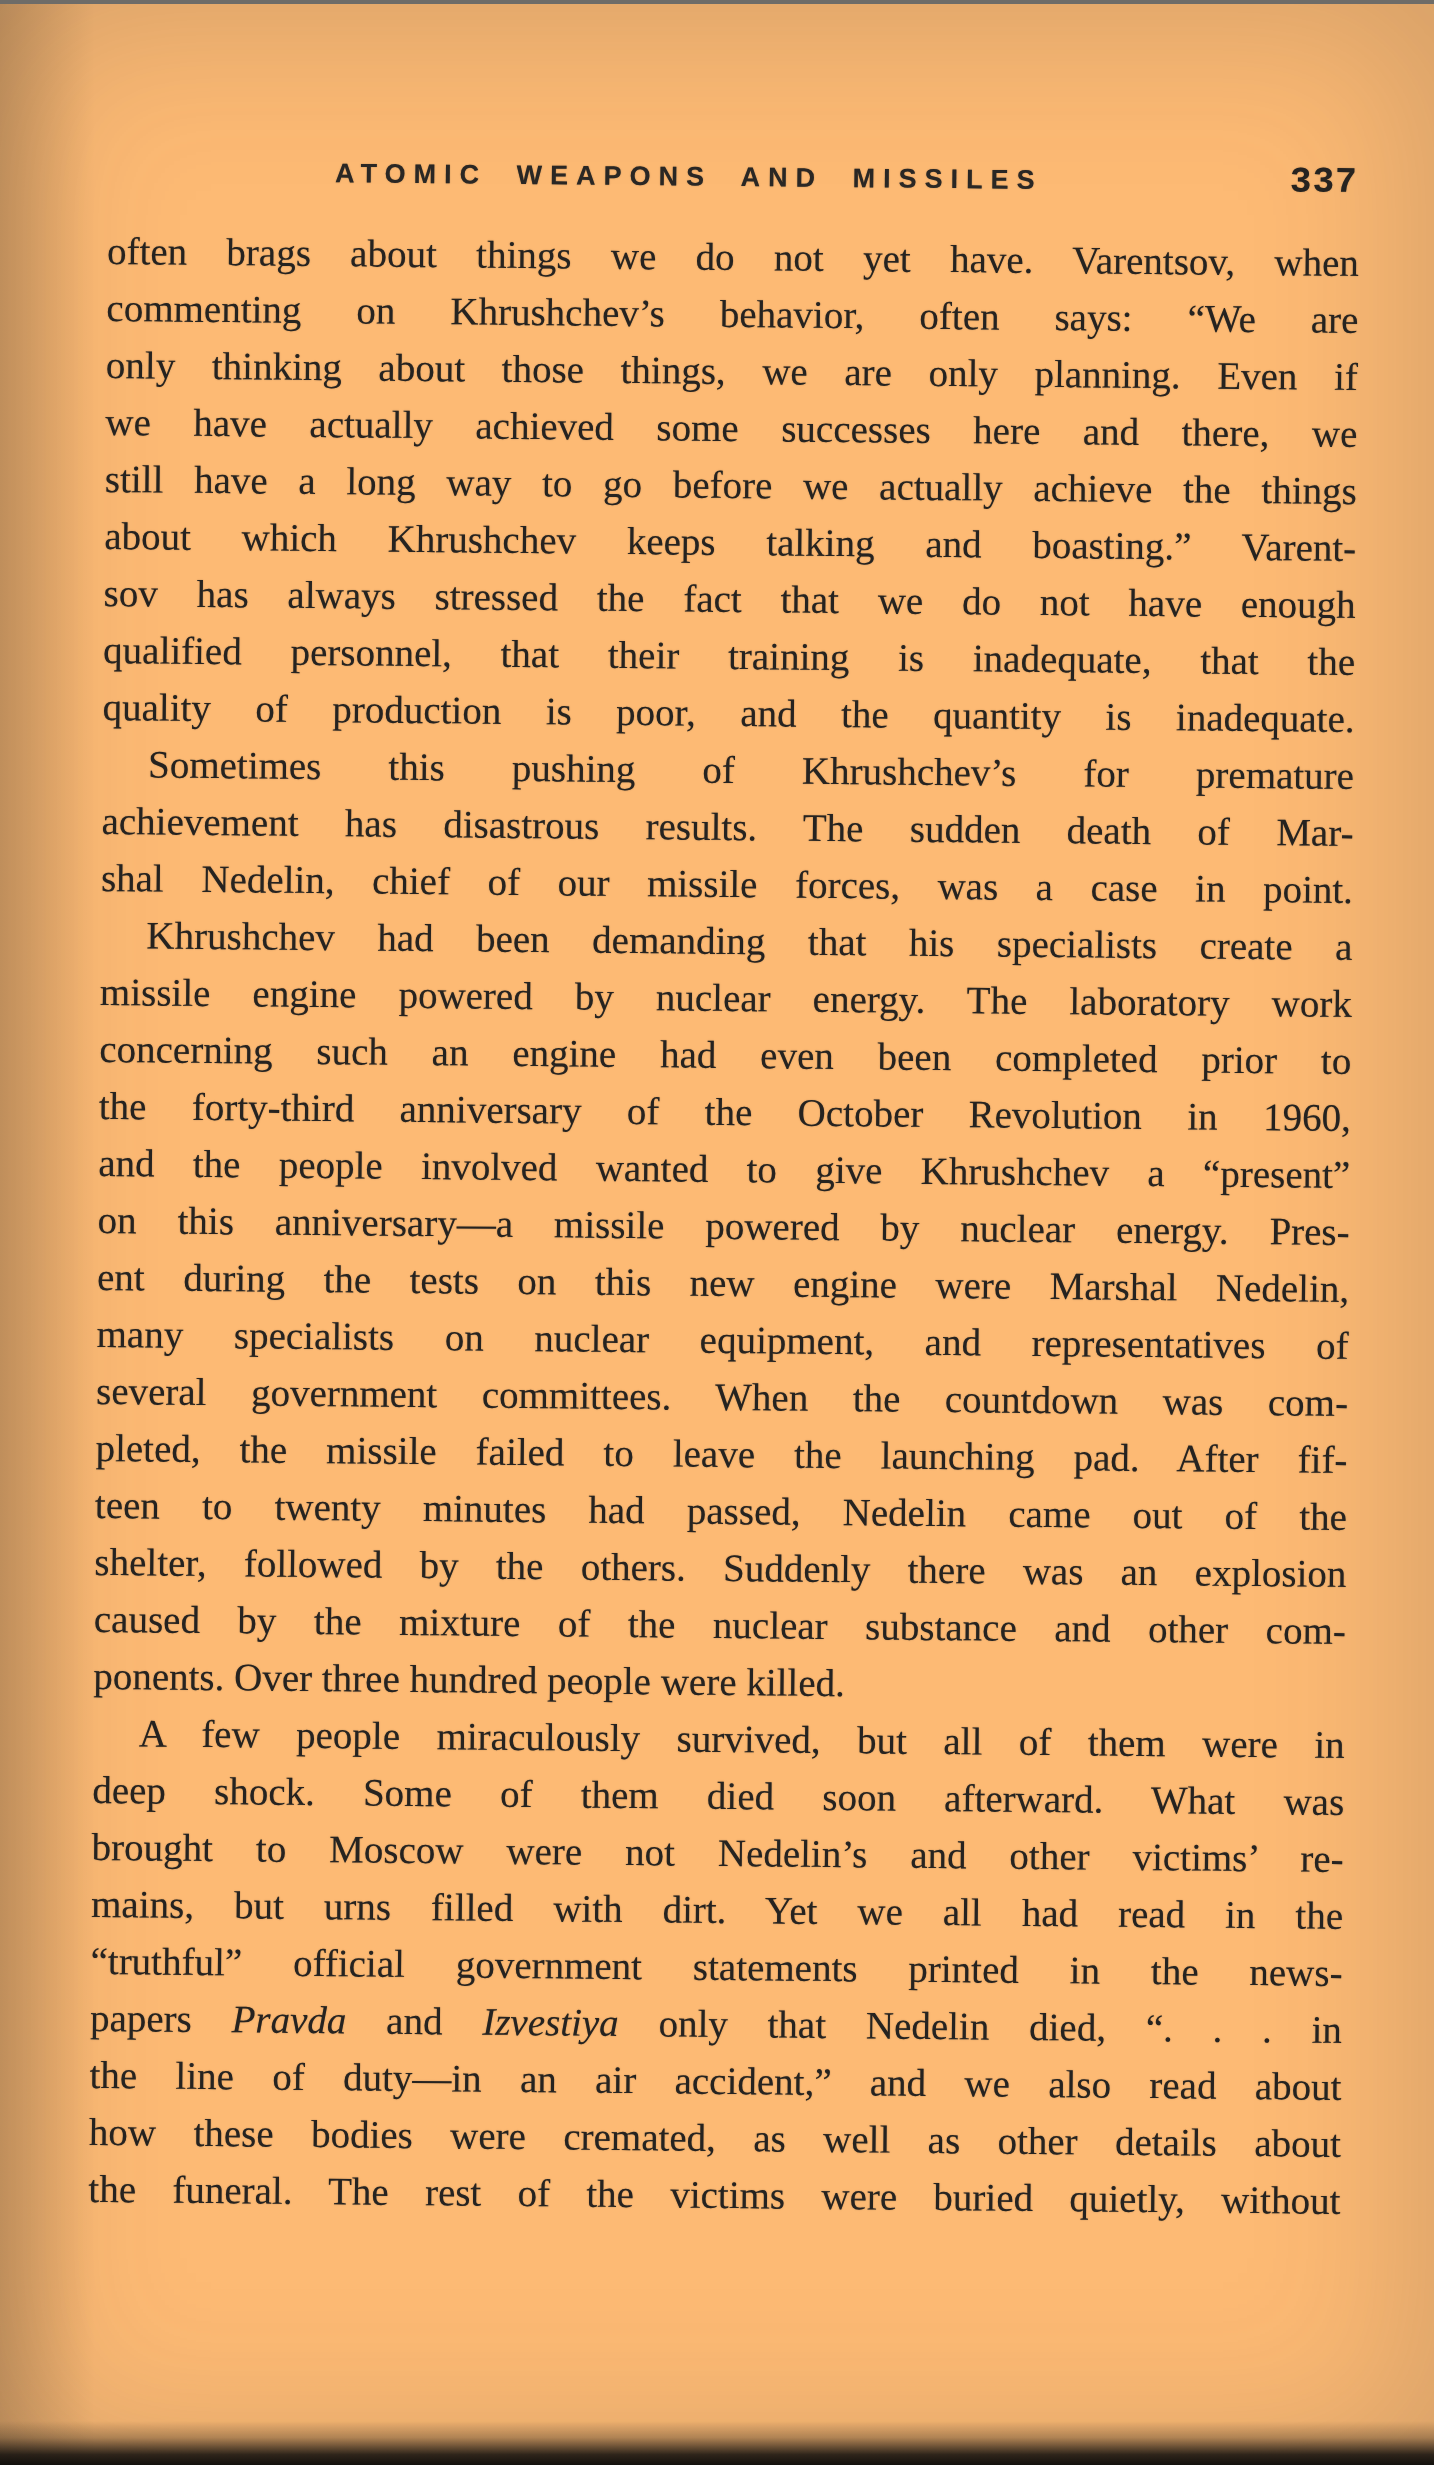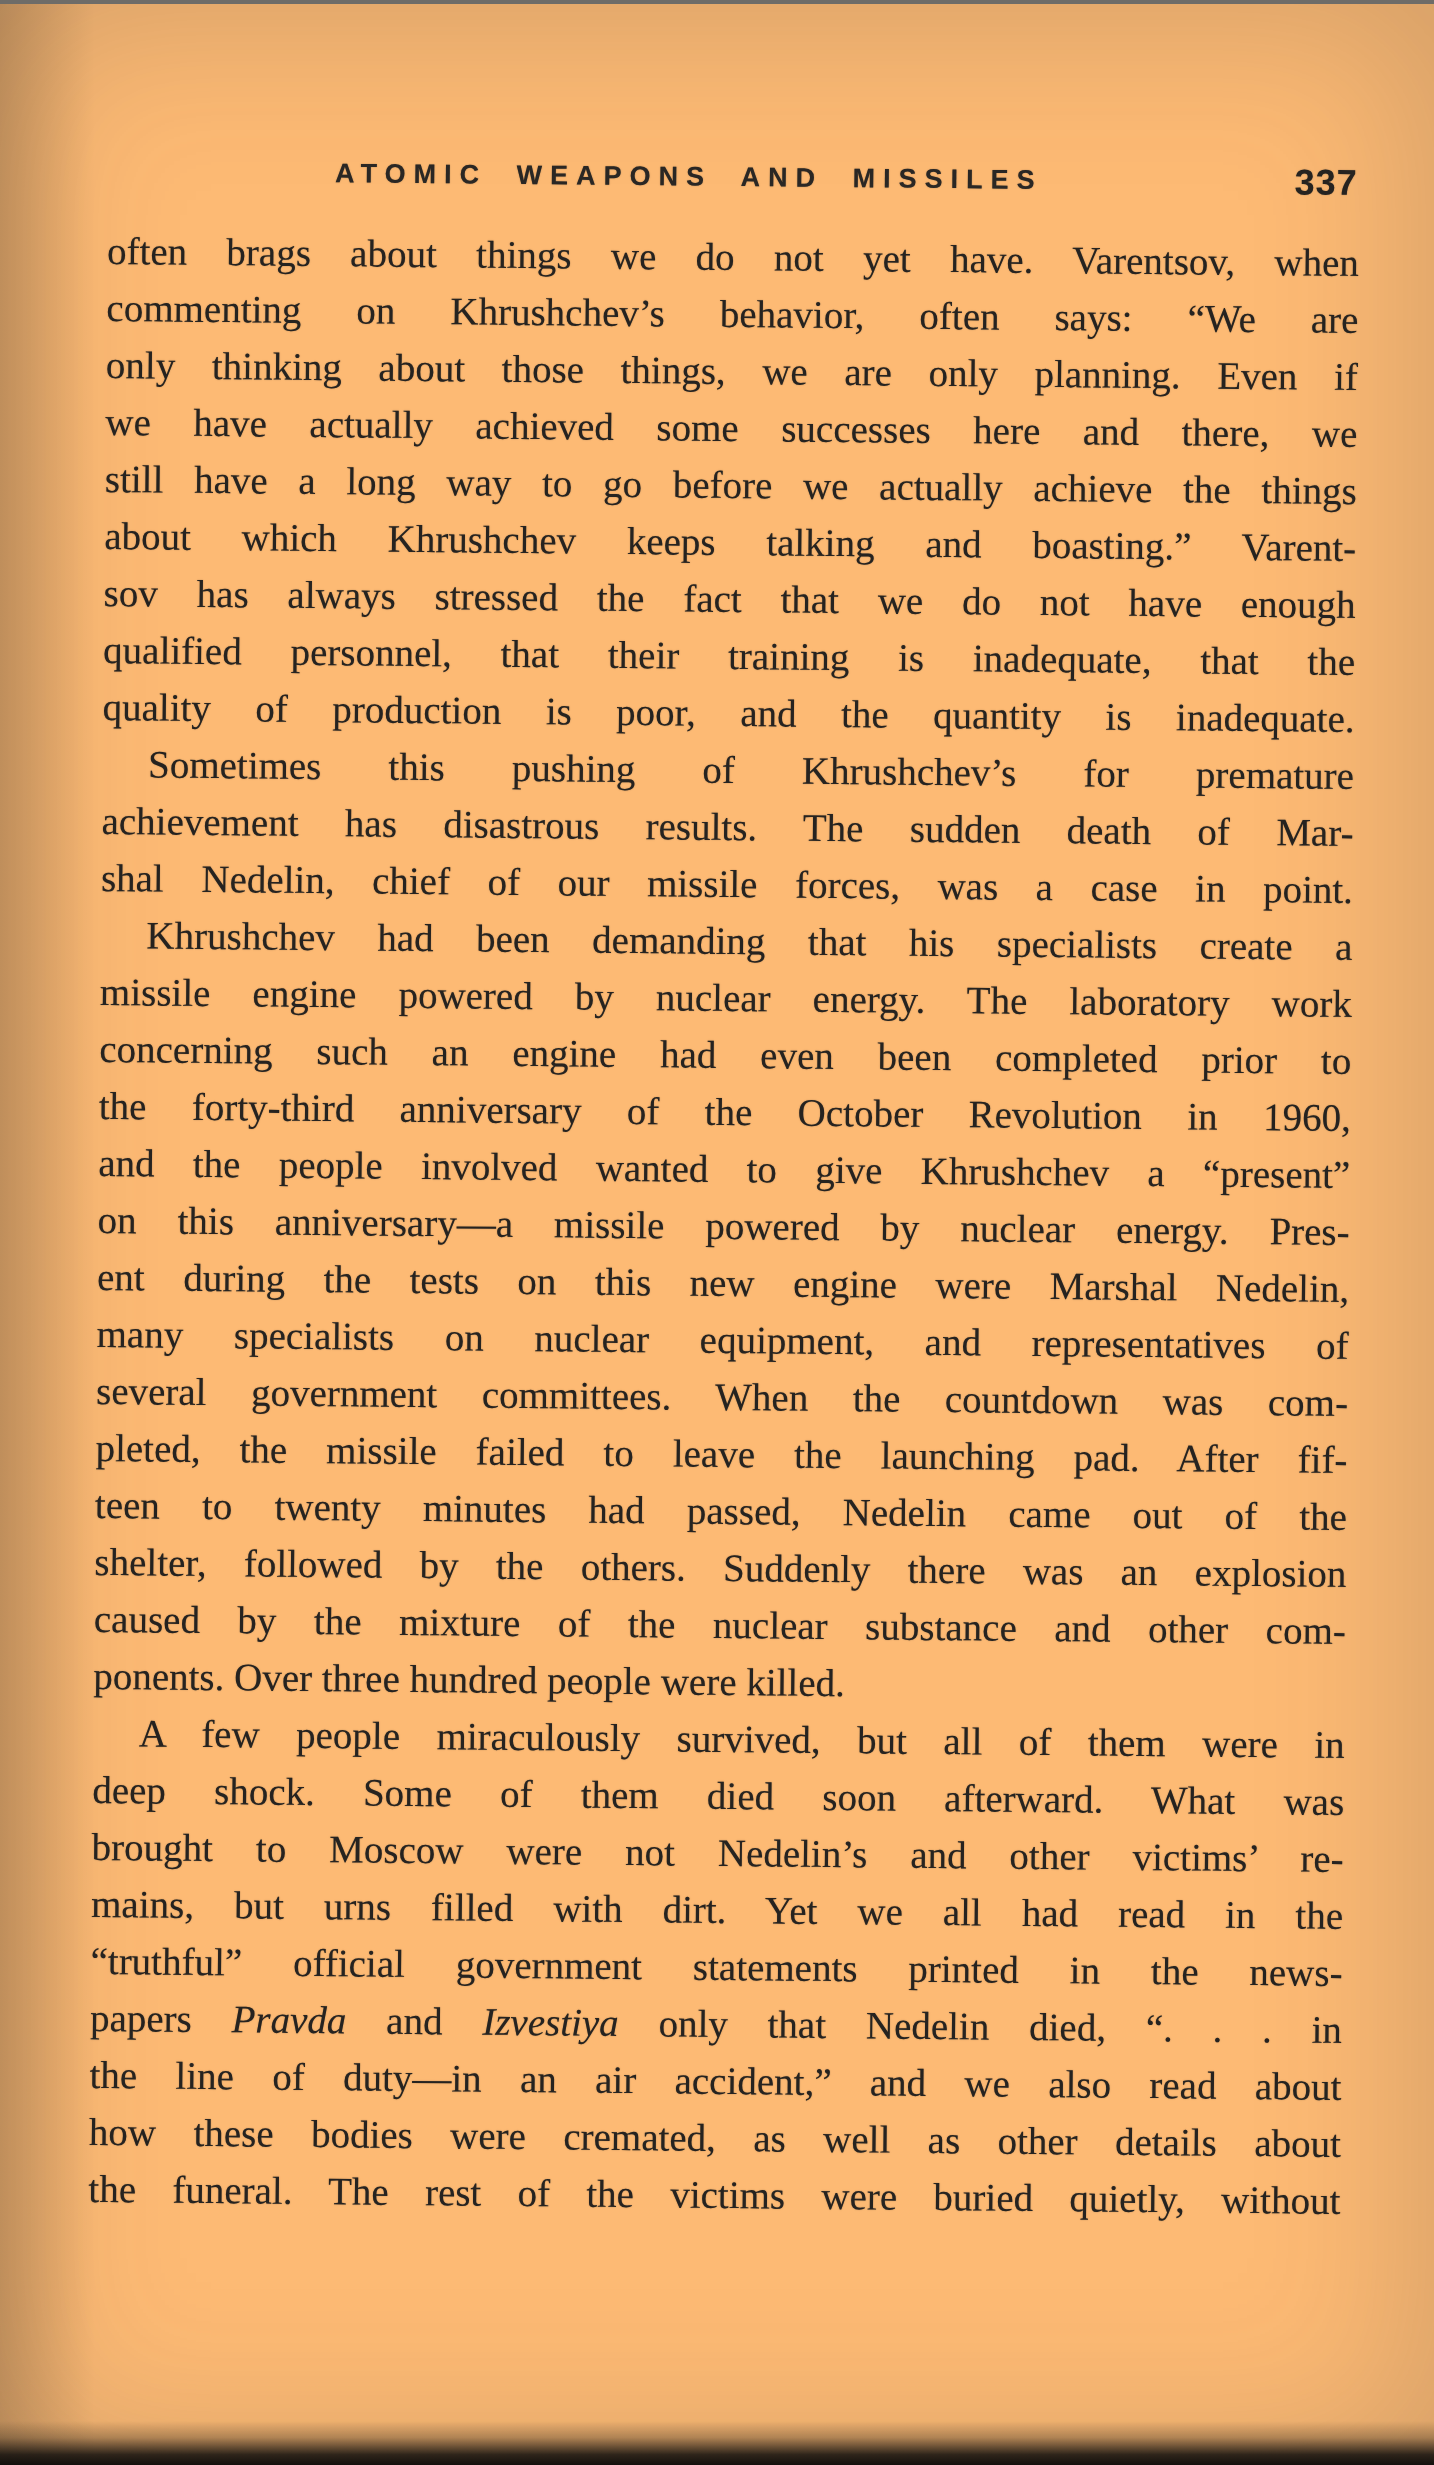--- a/index.html
+++ b/index.html
@@ -68,21 +68,21 @@
     font-size: 27px;
     letter-spacing: 8px;
     word-spacing: 14px;
     color: #2b2825;
     padding-right: 90px; 
   }
   .page-number {
     position: absolute;
     right: 2px;
     top: -6px;
-    font-family: Liberation Sans, sans-serif;
+    font-family: Liberation Mono, monospace;
     font-weight: 700;
     font-size: 36px;
     letter-spacing: 1px;
     color: #262320;
   }
   .body-text {
     margin-top: 14px;
     font-size: 39px;
     line-height: 57px;
     color: #262320;

